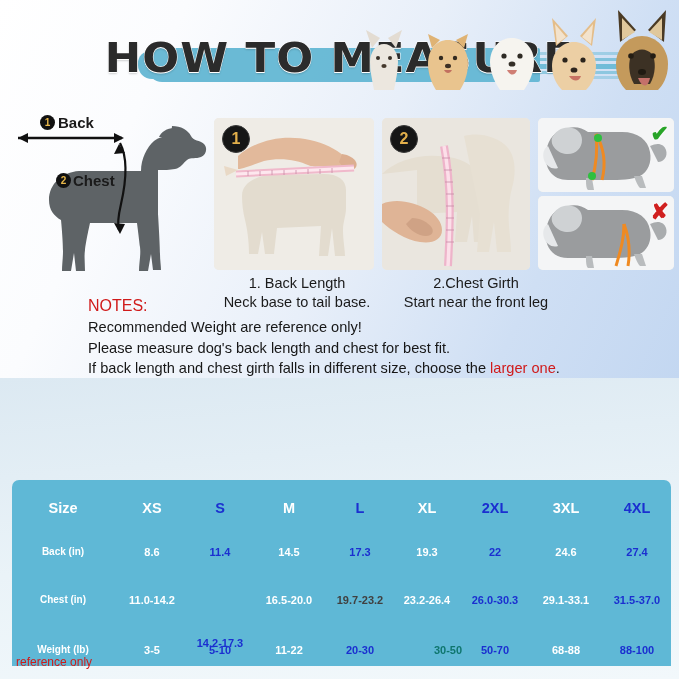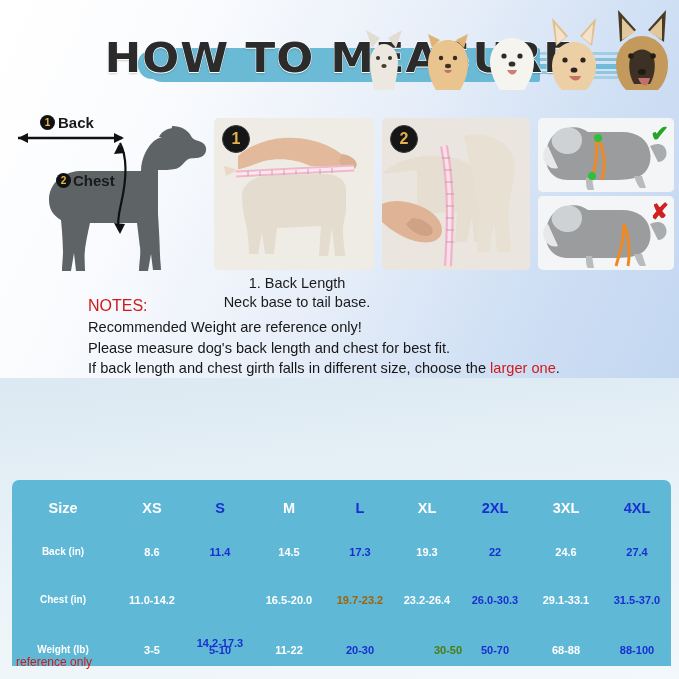--- a/index.html
+++ b/index.html
@@ -242,20 +242,24 @@
         <path d="M112,28 c8,-4 14,-2 16,4 c2,6 -2,12 -8,12 z" fill="#a9acae"></path>
         <path d="M86,28 C86,44 82,56 78,70" stroke="#ef8a22" stroke-width="3" fill="none"></path>
         <path d="M86,28 C92,44 92,58 90,70" stroke="#ef8a22" stroke-width="3" fill="none"></path>
       </svg>
       <span class="cross">✘</span>
     </div>
 
     <div class="cap cap1">
       <div>1. Back Length</div>
       <div>Neck base to tail base.</div>
+    </div>
+    <div class="cap cap2">
+      <div>2.Chest Girth</div>
+      <div>Start near the front leg</div>
     </div>
 
     <div class="notes">
       <div class="notes-h">NOTES:</div>
       <div class="notes-l">Recommended Weight are reference only!</div>
       <div class="notes-l">Please measure dog's back length and chest for best fit.</div>
       <div class="notes-l"><span>If back length and chest girth falls in different size, choose the </span><span class="red">larger one</span><span>.</span></div>
     </div>
   </div>
 
@@ -330,30 +334,30 @@
       <div class="cell rowval" style="left: 229px; top: 546px; width: 120px; color: rgb(255, 255, 255);">14.5</div>
       <div class="cell rowval" style="left: 300px; top: 546px; width: 120px; color: rgb(27, 47, 208);">17.3</div>
       <div class="cell rowval" style="left: 367px; top: 546px; width: 120px; color: rgb(255, 255, 255);">19.3</div>
       <div class="cell rowval" style="left: 435px; top: 546px; width: 120px; color: rgb(27, 47, 208);">22</div>
       <div class="cell rowval" style="left: 506px; top: 546px; width: 120px; color: rgb(255, 255, 255);">24.6</div>
       <div class="cell rowval" style="left: 577px; top: 546px; width: 120px; color: rgb(27, 47, 208);">27.4</div>
       <div class="cell rowlabel" style="left: 3px; top: 594px; width: 120px; color: rgb(255, 255, 255);">Chest&nbsp;(in)</div>
       <div class="cell rowval" style="left: 92px; top: 594px; width: 120px; color: rgb(255, 255, 255);">11.0-14.2</div>
       <div class="cell rowval" style="left: 160px; top: 594px; width: 120px; color: rgb(27, 47, 208); margin-top: 43px;">14.2-17.3</div>
       <div class="cell rowval" style="left: 229px; top: 594px; width: 120px; color: rgb(255, 255, 255);">16.5-20.0</div>
-      <div class="cell rowval" style="left: 300px; top: 594px; width: 120px; color: #a16207;">19.7-23.2</div>
+      <div class="cell rowval" style="left: 300px; top: 594px; width: 120px; color: #404040;">19.7-23.2</div>
       <div class="cell rowval" style="left: 367px; top: 594px; width: 120px; color: rgb(255, 255, 255);">23.2-26.4</div>
       <div class="cell rowval" style="left: 435px; top: 594px; width: 120px; color: rgb(27, 47, 208);">26.0-30.3</div>
       <div class="cell rowval" style="left: 506px; top: 594px; width: 120px; color: rgb(255, 255, 255);">29.1-33.1</div>
       <div class="cell rowval" style="left: 577px; top: 594px; width: 120px; color: rgb(27, 47, 208);">31.5-37.0</div>
       <div class="cell rowlabel" style="left: 3px; top: 644px; width: 120px; color: rgb(255, 255, 255);">Weight&nbsp;(lb)</div>
       <div class="cell rowval" style="left: 92px; top: 644px; width: 120px; color: rgb(255, 255, 255);">3-5</div>
       <div class="cell rowval" style="left: 160px; top: 644px; width: 120px; color: rgb(27, 47, 208);">5-10</div>
       <div class="cell rowval" style="left: 229px; top: 644px; width: 120px; color: rgb(255, 255, 255);">11-22</div>
       <div class="cell rowval" style="left: 300px; top: 644px; width: 120px; color: rgb(27, 47, 208);">20-30</div>
-      <div class="cell rowval" style="left: 388px; top: 644px; width: 120px; color: #4d7c0f;">30-50</div>
+      <div class="cell rowval" style="left: 365px; top: 644px; width: 120px; color: #0f766e; padding-left: 23px;">30-50</div>
       <div class="cell rowval" style="left: 435px; top: 644px; width: 120px; color: rgb(27, 47, 208);">50-70</div>
       <div class="cell rowval" style="left: 506px; top: 644px; width: 120px; color: rgb(255, 255, 255);">68-88</div>
       <div class="cell rowval" style="left: 577px; top: 644px; width: 120px; color: rgb(27, 47, 208);">88-100</div>
     </div>
   <div class="refonly">reference only</div>
 
 </div>
 
 </body></html>

